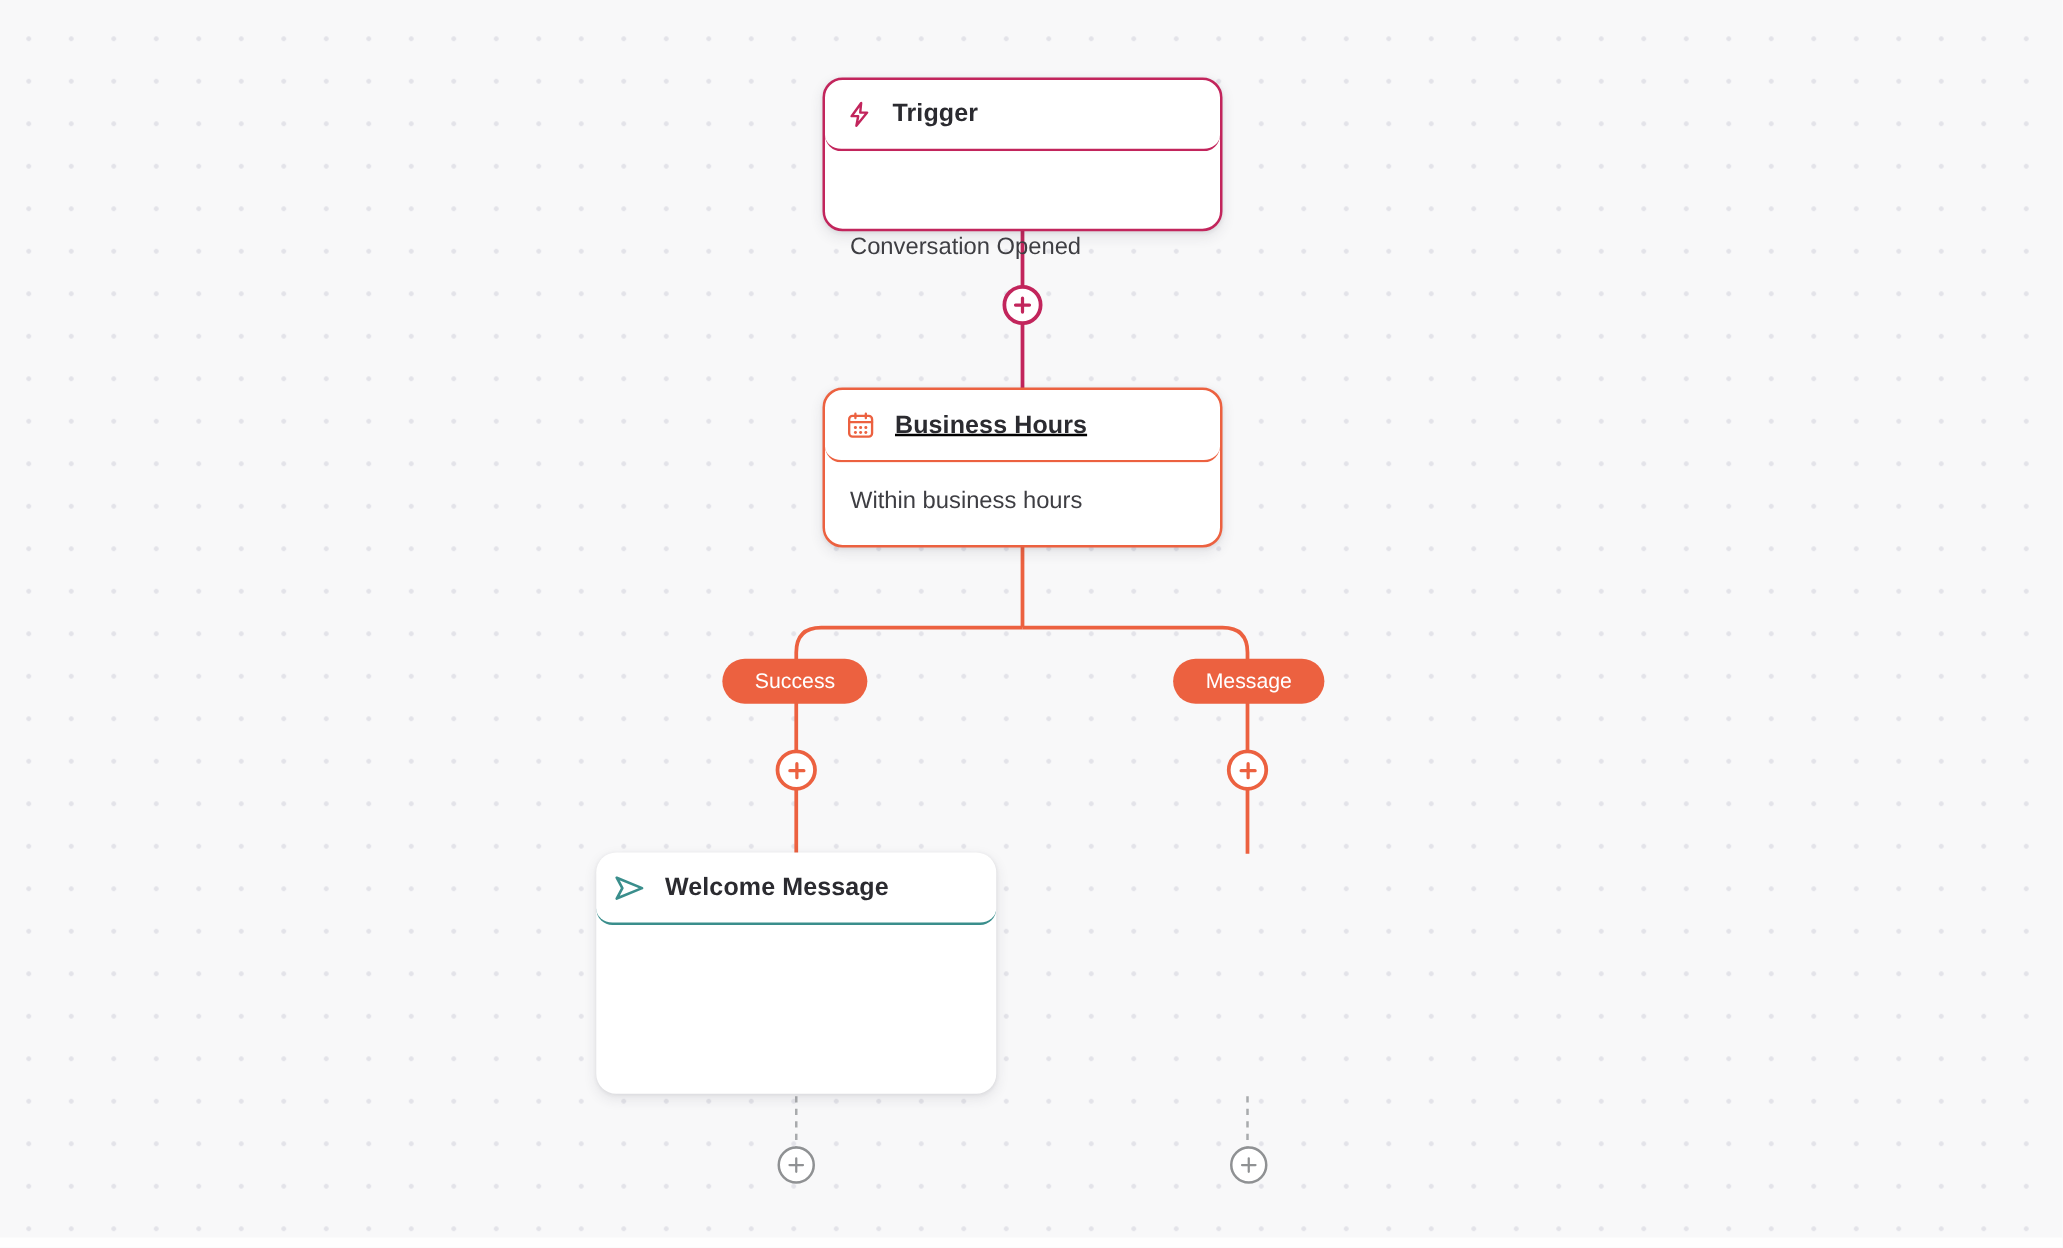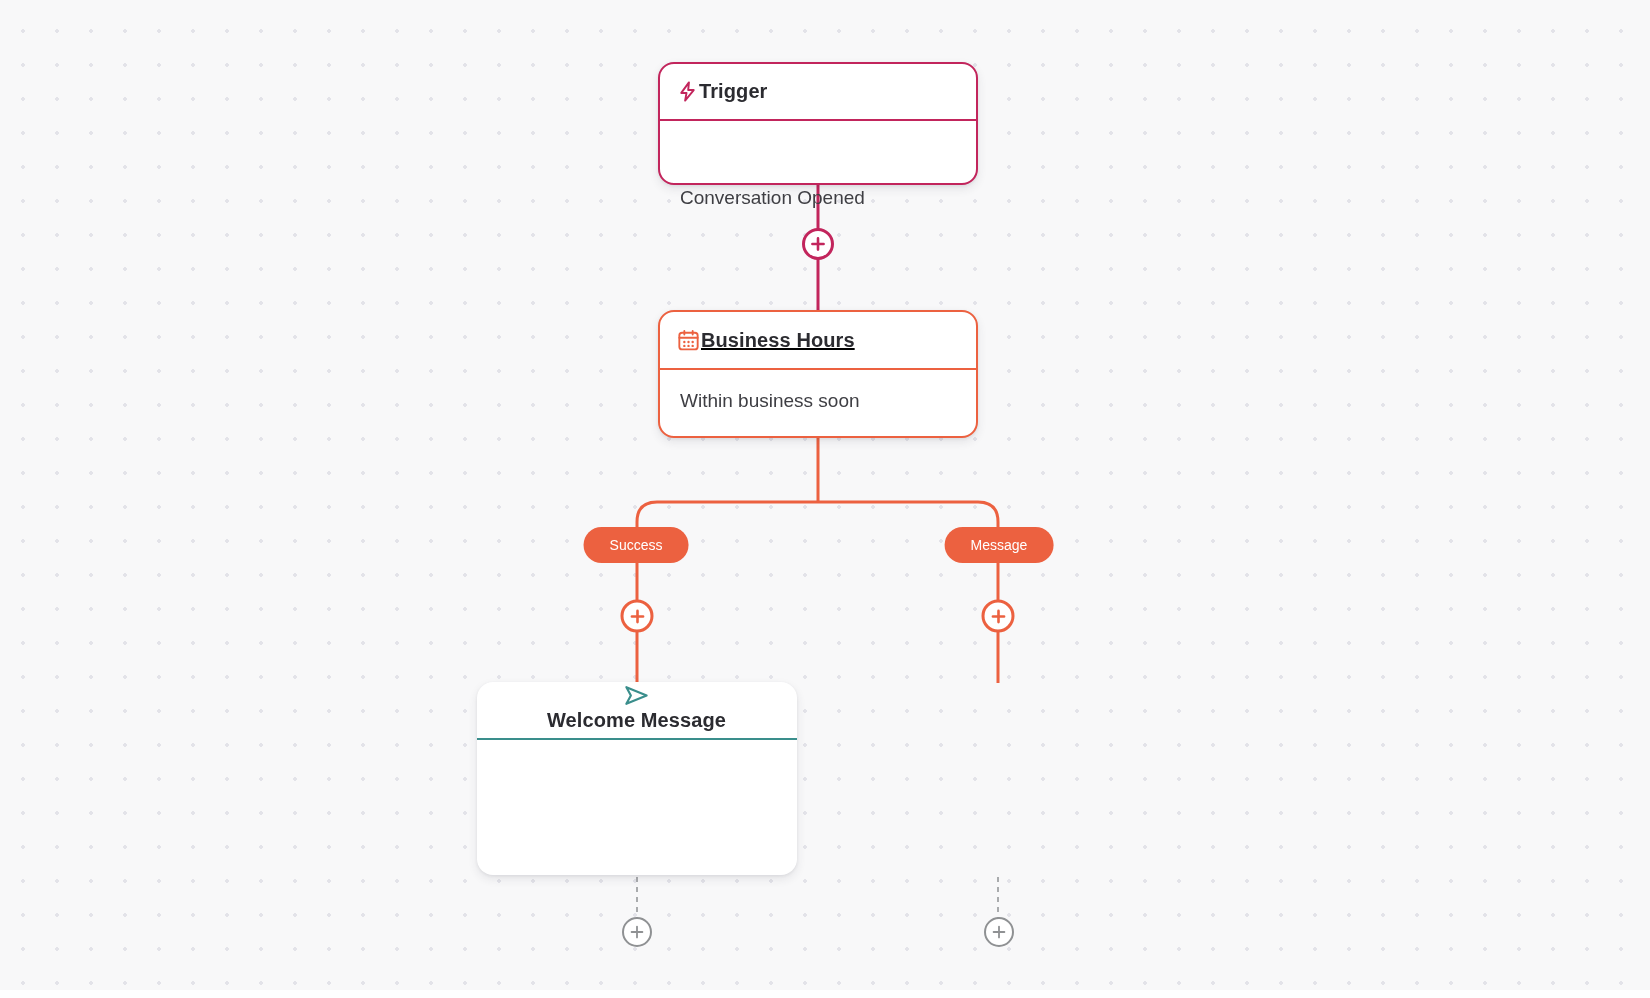--- a/index.html
+++ b/index.html
@@ -30,45 +30,45 @@
   .wire{fill:none;stroke-width:3px;}
   .wire.pink{stroke:var(--color-trigger);}
   .wire.orange{stroke:var(--color-step);}
   .wire.dashed{stroke:#a9abad;stroke-width:2px;stroke-dasharray:5 5;}
 
   .node{
     position:absolute;width:320px;background:#fff;border-radius:16px;
     box-shadow:0 4px 10px rgba(45,45,70,.10), 0 1px 3px rgba(45,45,70,.08);
     z-index:2;cursor:pointer;
   }
-  .node-header{display:flex;align-items:center;height:57px;padding:0 16px;}
+  .node-header{display:flex;align-items:center;gap:15px;height:57px;padding:0 16px;border-radius:13px;}
   .node-title{font-size:20px;font-weight:700;color:#2b2b30;letter-spacing:.1px;white-space:nowrap;}
   .node-body{font-size:19px;color:#3e3e43;}
   .node-icon{flex:0 0 auto;display:flex;align-items:center;}
 
   .node.trigger{left:658px;top:62px;height:123px;border:2px solid var(--color-trigger);}
   .node.trigger .node-header{border-bottom:2px solid var(--color-trigger);}
   .node.trigger .node-body{height:58px;display:flex;align-items:center;padding:0 20px;margin-top:48px;}
 
   .node.condition{left:658px;top:310px;height:128px;border:2px solid var(--color-step);}
   .node.condition .node-header{height:58px;border-bottom:2px solid var(--color-step);text-decoration:underline;}
   .node.condition .node-body{height:62px;display:flex;align-items:center;padding:0 20px;}
 
   .node.message{height:193px;top:682px;}
-  .node.message .node-header{height:58px;border-bottom:2px solid var(--color-message);padding:0 14px 0 13px;flex-direction:column;}
+  .node.message .node-header{height:58px;border-bottom:2px solid var(--color-message);padding:0 14px 0 13px;}
   .node.message .node-body{padding:12px 22px 0 22px;line-height:31px;color:#434348;}
   .node.message .italic{font-style:italic;}
   .node.welcome{left:477px;}
   .node.away{left:838px;}
 
   .pill{
     position:absolute;top:527px;height:36px;transform:translateX(-50%);
     background:var(--color-step);color:#fff;border-radius:18px;
     display:flex;align-items:center;padding:0 26px;
-    font-size:14px;z-index:2;white-space:nowrap;
+    font-size:17px;z-index:2;white-space:nowrap;
   }
   .pill.success{left:636px;}
   .pill.failure{left:999px;}
 
   .plus{
     position:absolute;transform:translate(-50%,-50%);
     background:#fff;border-radius:50%;
     display:flex;align-items:center;justify-content:center;
     z-index:3;cursor:pointer;padding:0;
   }
@@ -124,21 +124,21 @@
               <circle cx="12" cy="13.4" r="1.15"></circle>
               <circle cx="16" cy="13.4" r="1.15"></circle>
             <circle cx="8" cy="17.2" r="1.15"></circle>
               <circle cx="12" cy="17.2" r="1.15"></circle>
               <circle cx="16" cy="17.2" r="1.15"></circle>
           </g>
         </svg>
       </span>
       <span class="node-title">Business Hours</span>
     </div>
-    <div class="node-body">Within business soon</div>
+    <div class="node-body">Within business hours</div>
   </div>
 
   <div class="pill success">Success</div>
   <div class="pill failure">Message</div>
 
   <button class="plus orange o-left">
     <svg width="16" height="16" viewBox="0 0 16 16" stroke="currentColor" stroke-width="2.6" stroke-linecap="round">
       <path d="M8 2.4 V13.6 M2.4 8 H13.6"></path>
     </svg>
   </button>

